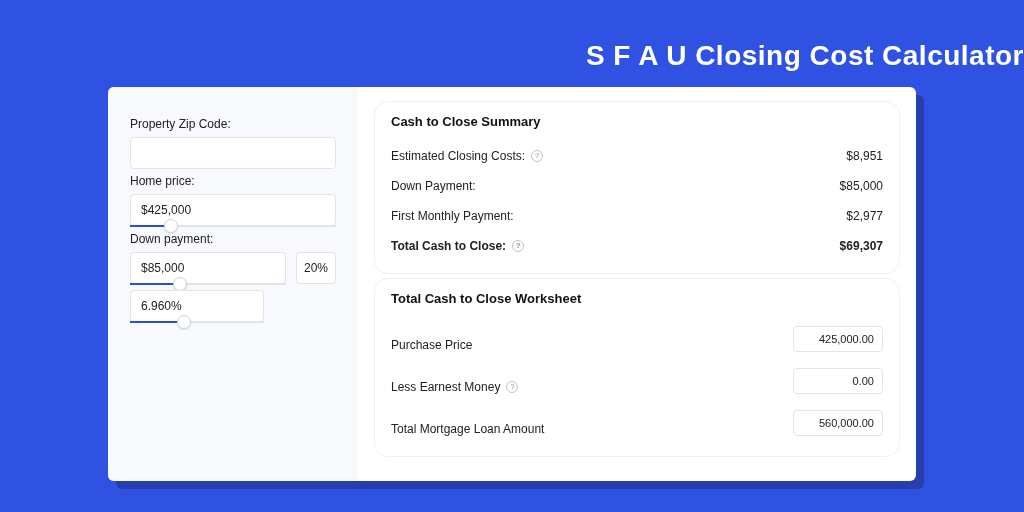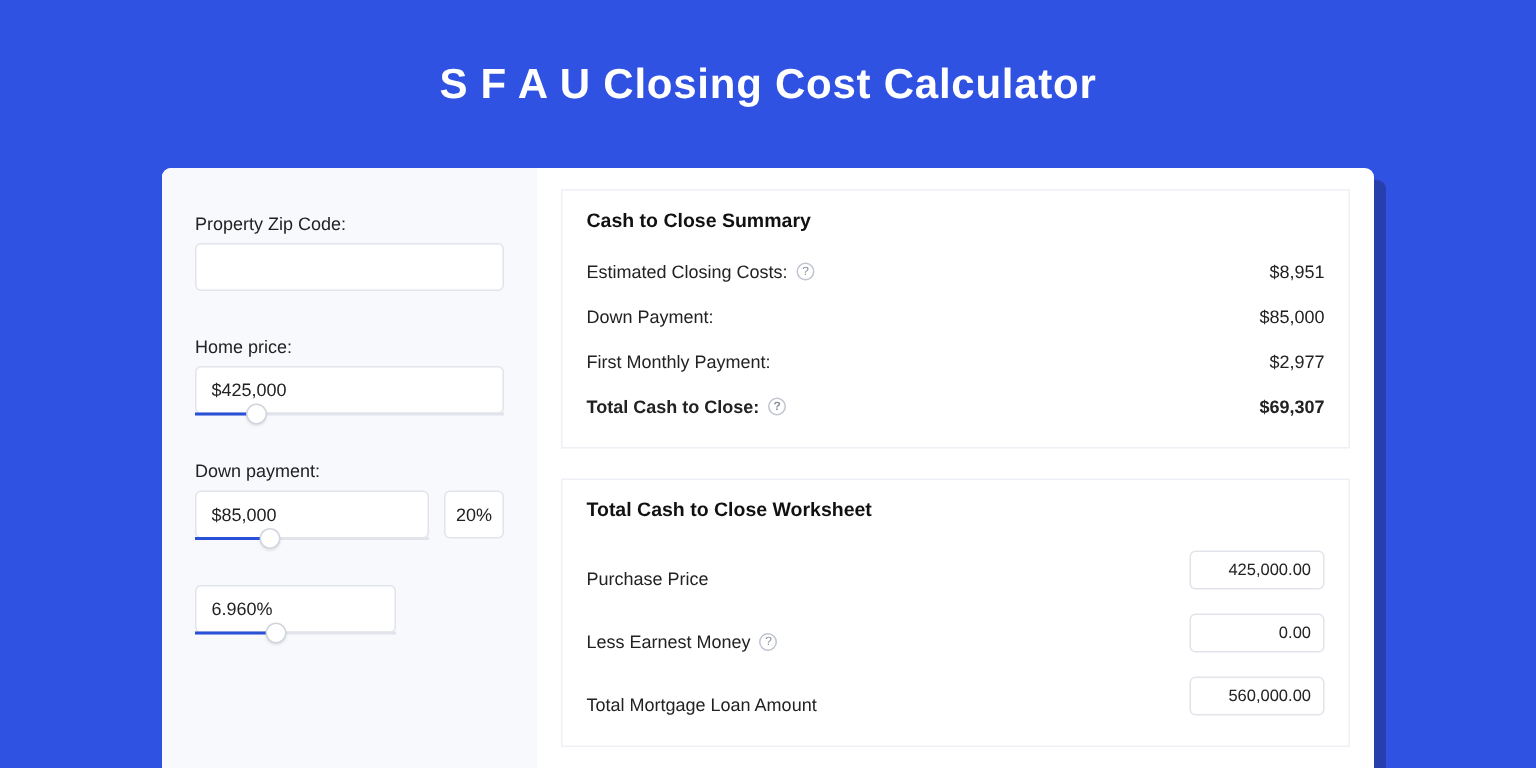--- a/index.html
+++ b/index.html
@@ -10,25 +10,25 @@
     }
     body {
       background: #3052e3;
       width: 1024px;
       height: 512px;
       overflow: hidden;
       padding-top: 40px;
     }
     .page-title {
       color: #fff;
-      text-align: center;
+      text-align: right;
       font-size: 28px;
       font-weight: 700;
       letter-spacing: 0.5px;
-      margin-bottom: 40px;
+      margin-bottom: 15px;
     }
     .card {
       width: 808px;
       margin: 0 auto;
       background: #fff;
       border-radius: 6px;
       box-shadow: 8px 8px 0 rgba(20, 30, 70, 0.35);
       display: flex;
       overflow: hidden;
     }
@@ -53,21 +53,21 @@
       width: 100%;
       height: 32px;
       border: 1px solid #e1e4ea;
       border-radius: 4px;
       background: #fff;
       padding: 0 10px;
       font-size: 12px;
       color: #222;
     }
     .fg {
-      margin-bottom: 30px;
+      margin-bottom: 5px;
     }
     .slider-wrap {
       position: relative;
       margin-top: 4px;
       border-radius: 14px;
     }
     .slider-track {
       position: relative;
       height: 2px;
       background: #e1e4ea;
@@ -106,23 +106,23 @@
       align-items: center;
       justify-content: center;
       font-size: 12px;
     }
     .right-col {
       flex: 1;
       padding: 14px 16px 20px 16px;
     }
     .panel {
       border: 1px solid #edf0f5;
-      border-radius: 0;
+      border-radius: 14px;
       padding: 12px 16px;
-      margin-bottom: 20px;
+      margin-bottom: 4px;
       background: #fff;
     }
     .panel-title {
       font-size: 13px;
       font-weight: 700;
       margin-bottom: 12px;
       color: #111;
     }
     .row {
       display: flex;

